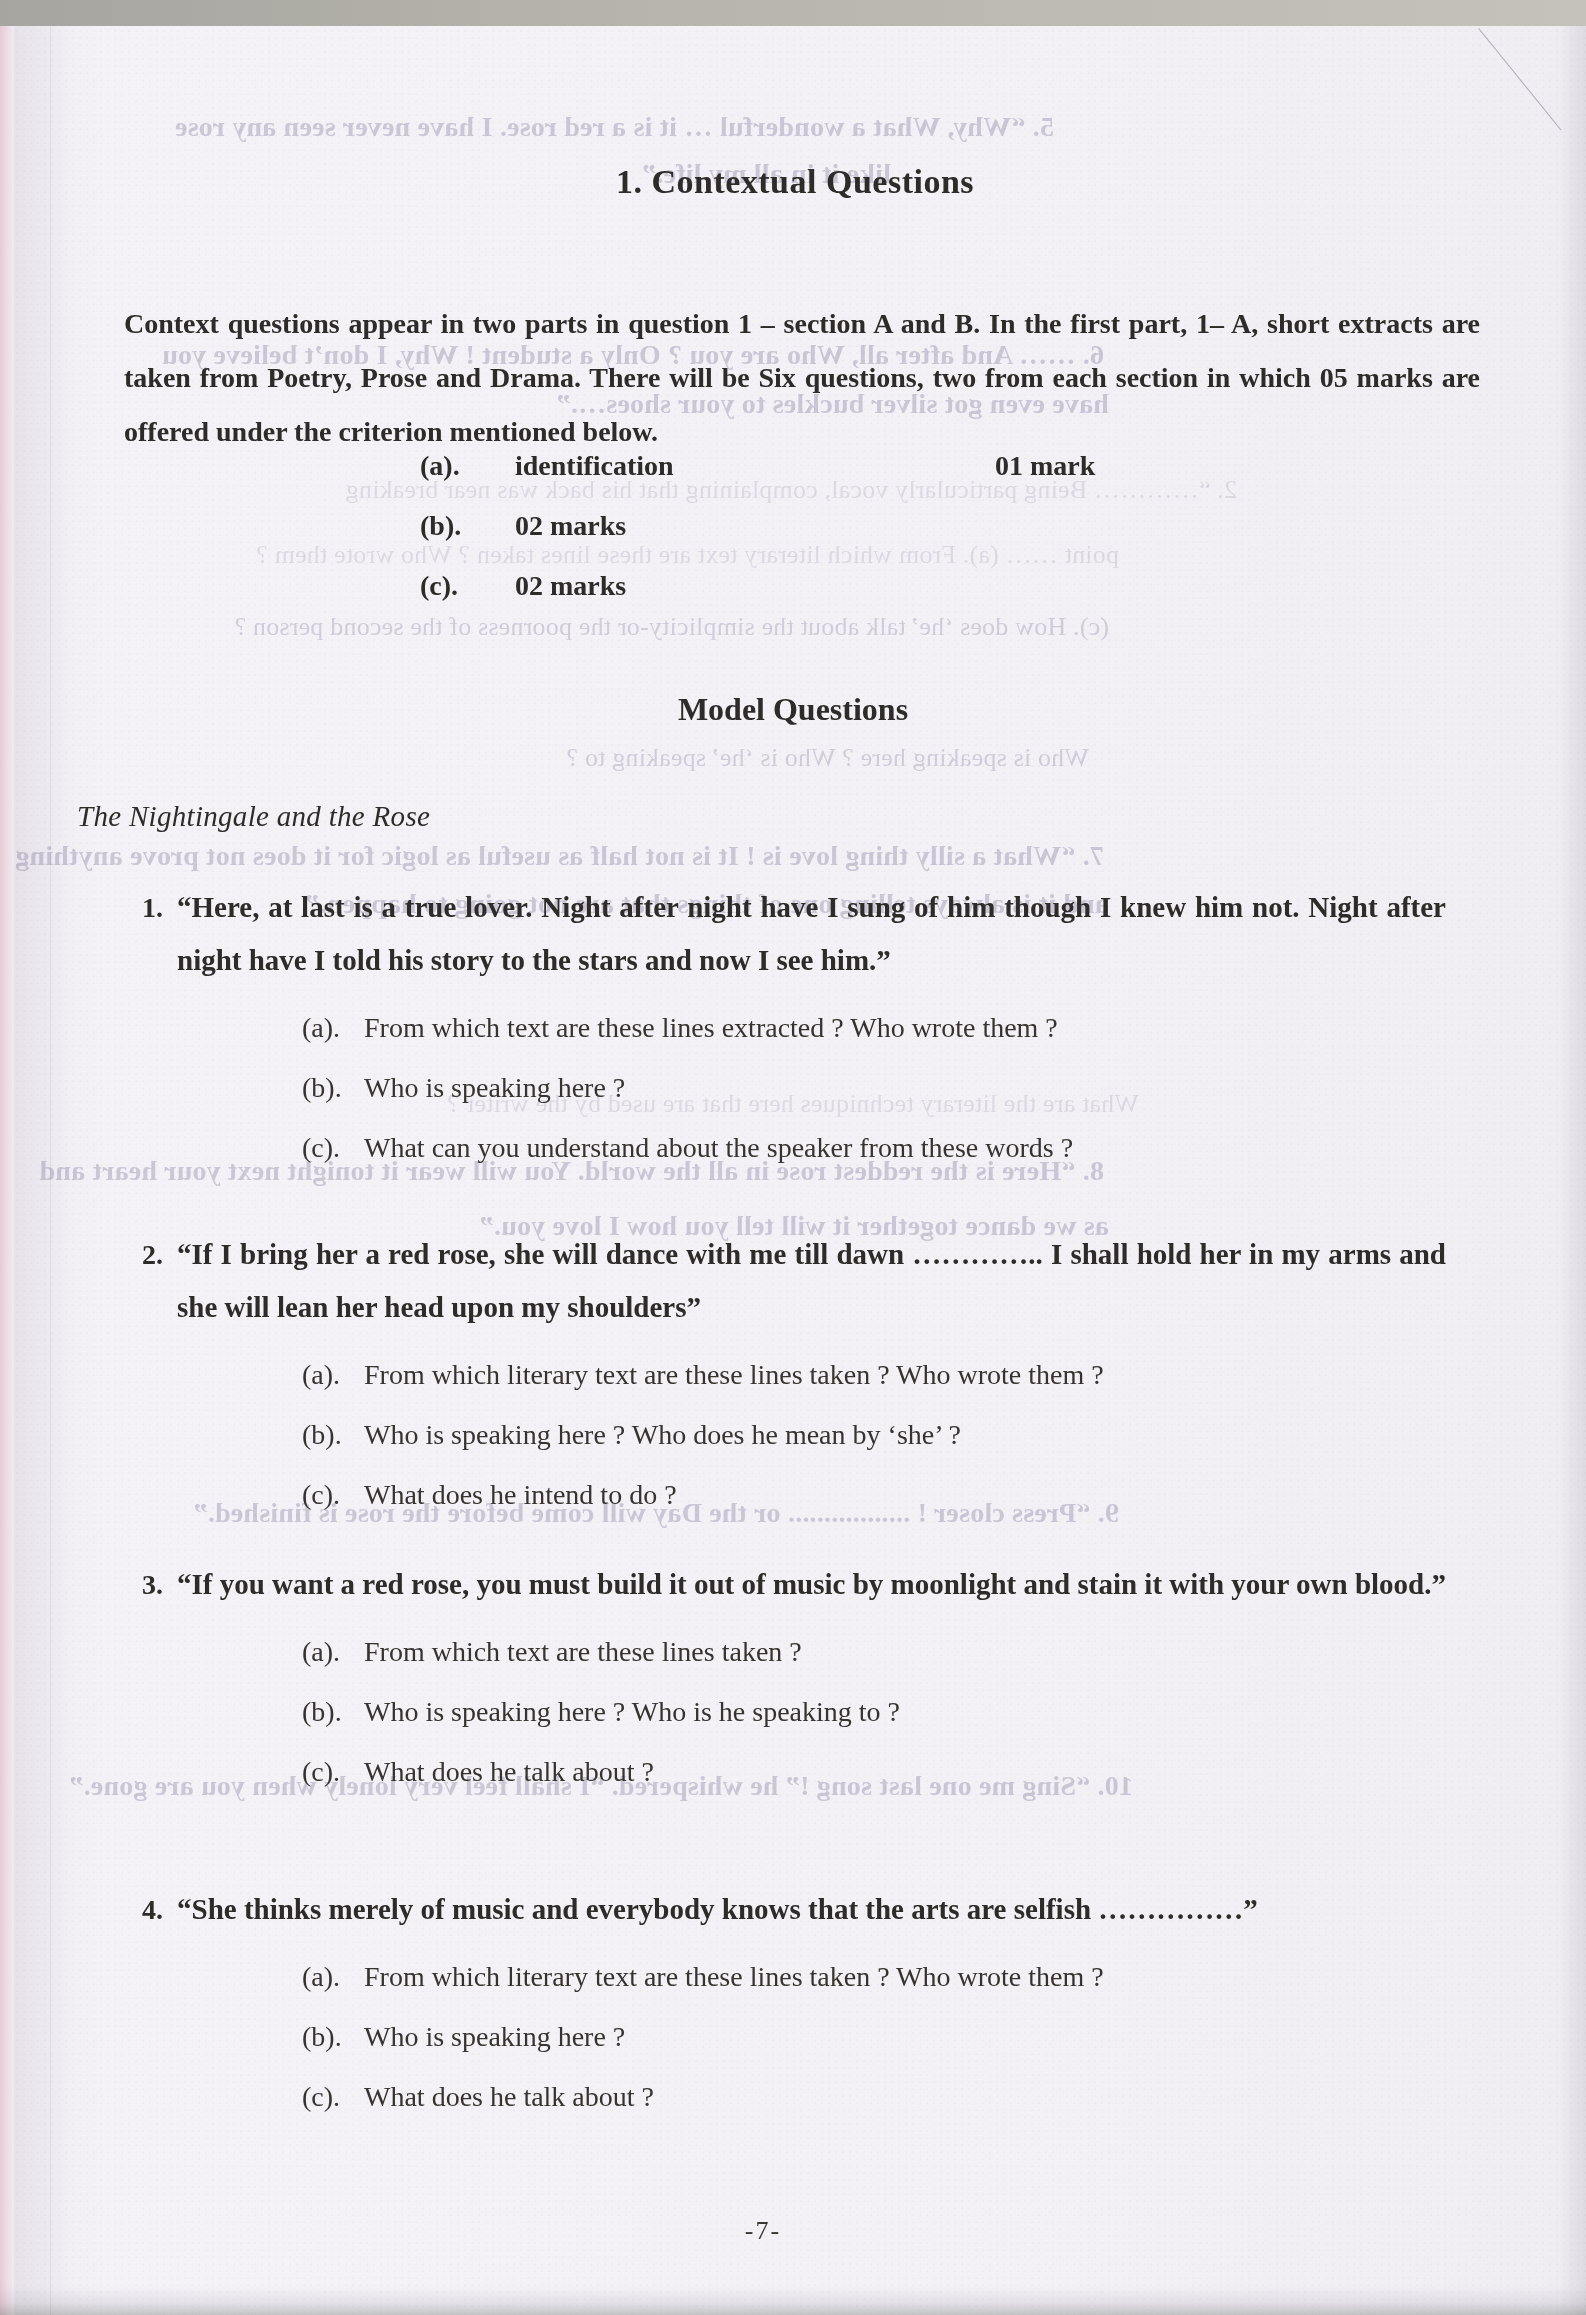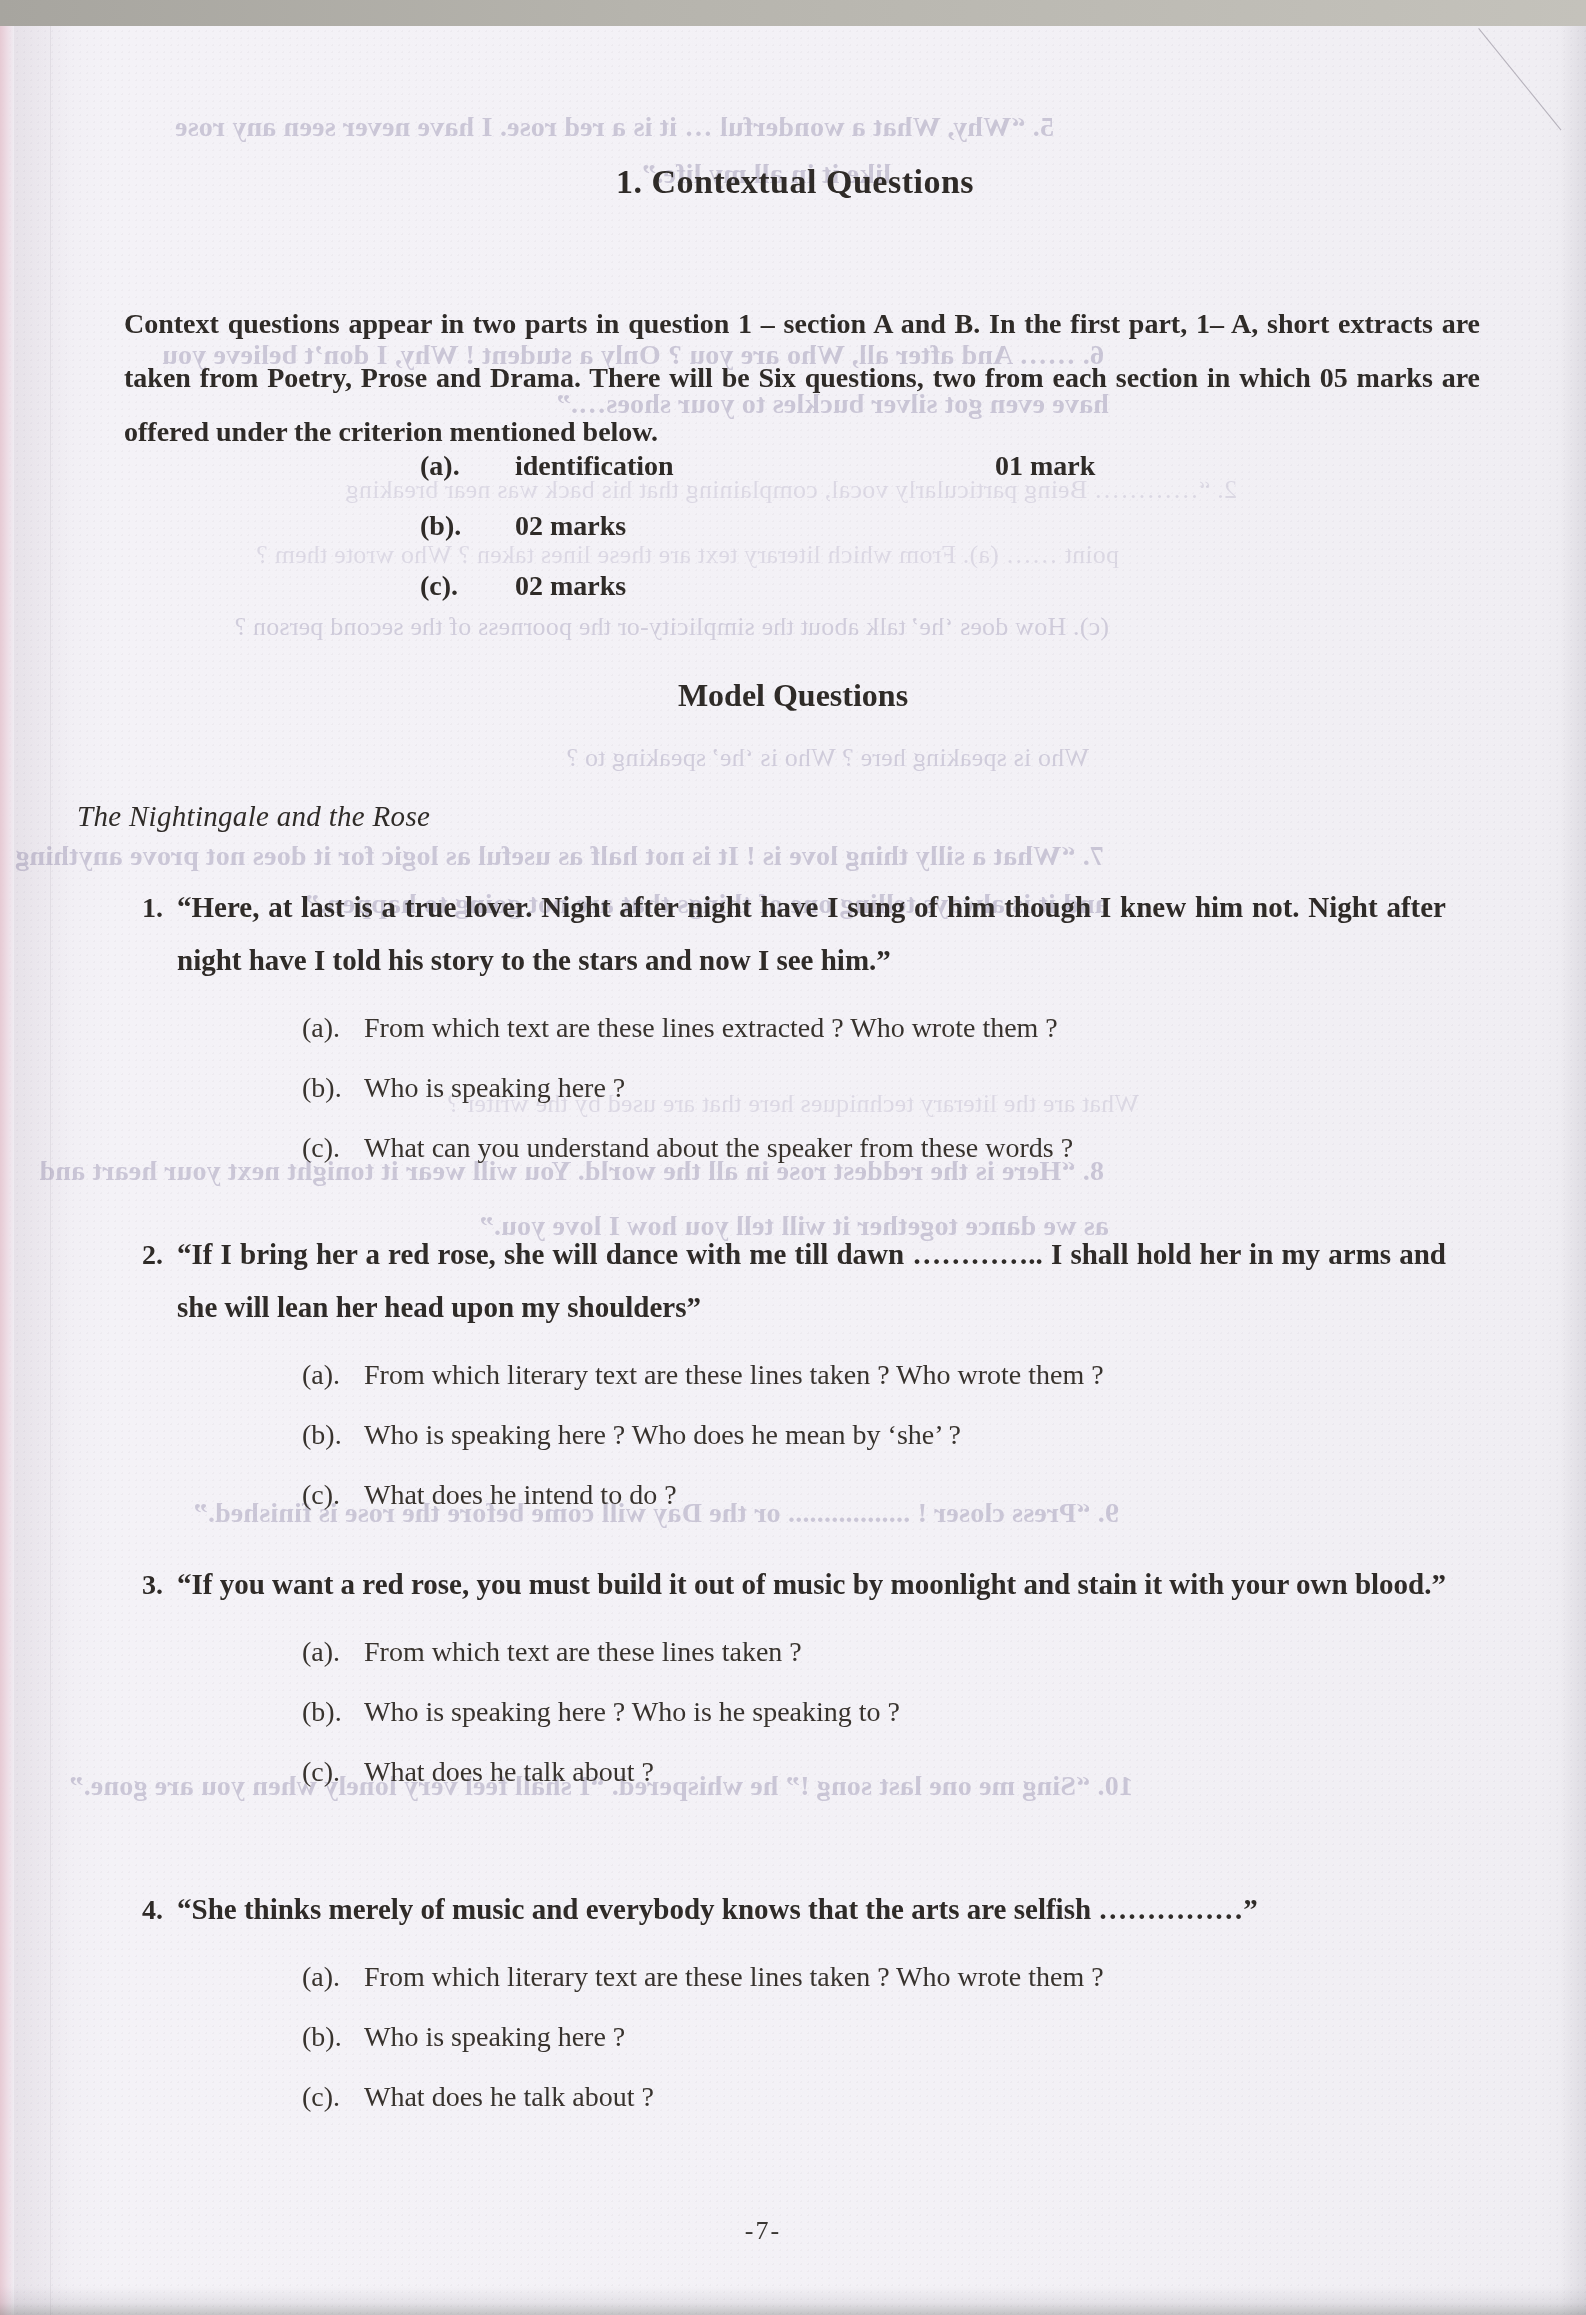--- a/index.html
+++ b/index.html
@@ -69,21 +69,21 @@
     position:absolute;left:112px;top:285px;width:1356px;margin:12px;
     font-size:28px;font-weight:bold;line-height:54px;
     text-align:justify;text-align-last:left;
   }
   .criteria{position:absolute;left:420px;top:450px;width:719px;}
   .crit-row{display:flex;height:40px;margin-bottom:20px;font-size:28px;font-weight:bold;}
   .crit-label{flex:0 0 95px;}
   .crit-name{flex:0 0 480px;}
   .crit-marks{flex:1;}
   .model{
-    position:absolute;left:0;top:677px;width:100%;margin:0;
+    position:absolute;left:0;top:691px;width:100%;margin:0;
     text-align:center;font-size:32px;font-weight:bold;
   }
   .story{
     position:absolute;left:77px;top:800px;margin:0;
     font-size:29px;font-weight:normal;font-style:italic;letter-spacing:0.3px;
   }
   .qblock{position:absolute;left:142px;width:1304px;}
   .q-row{display:flex;}
   .q-num{flex:0 0 35px;font-size:28px;font-weight:bold;line-height:53px;}
   .q-quote{

